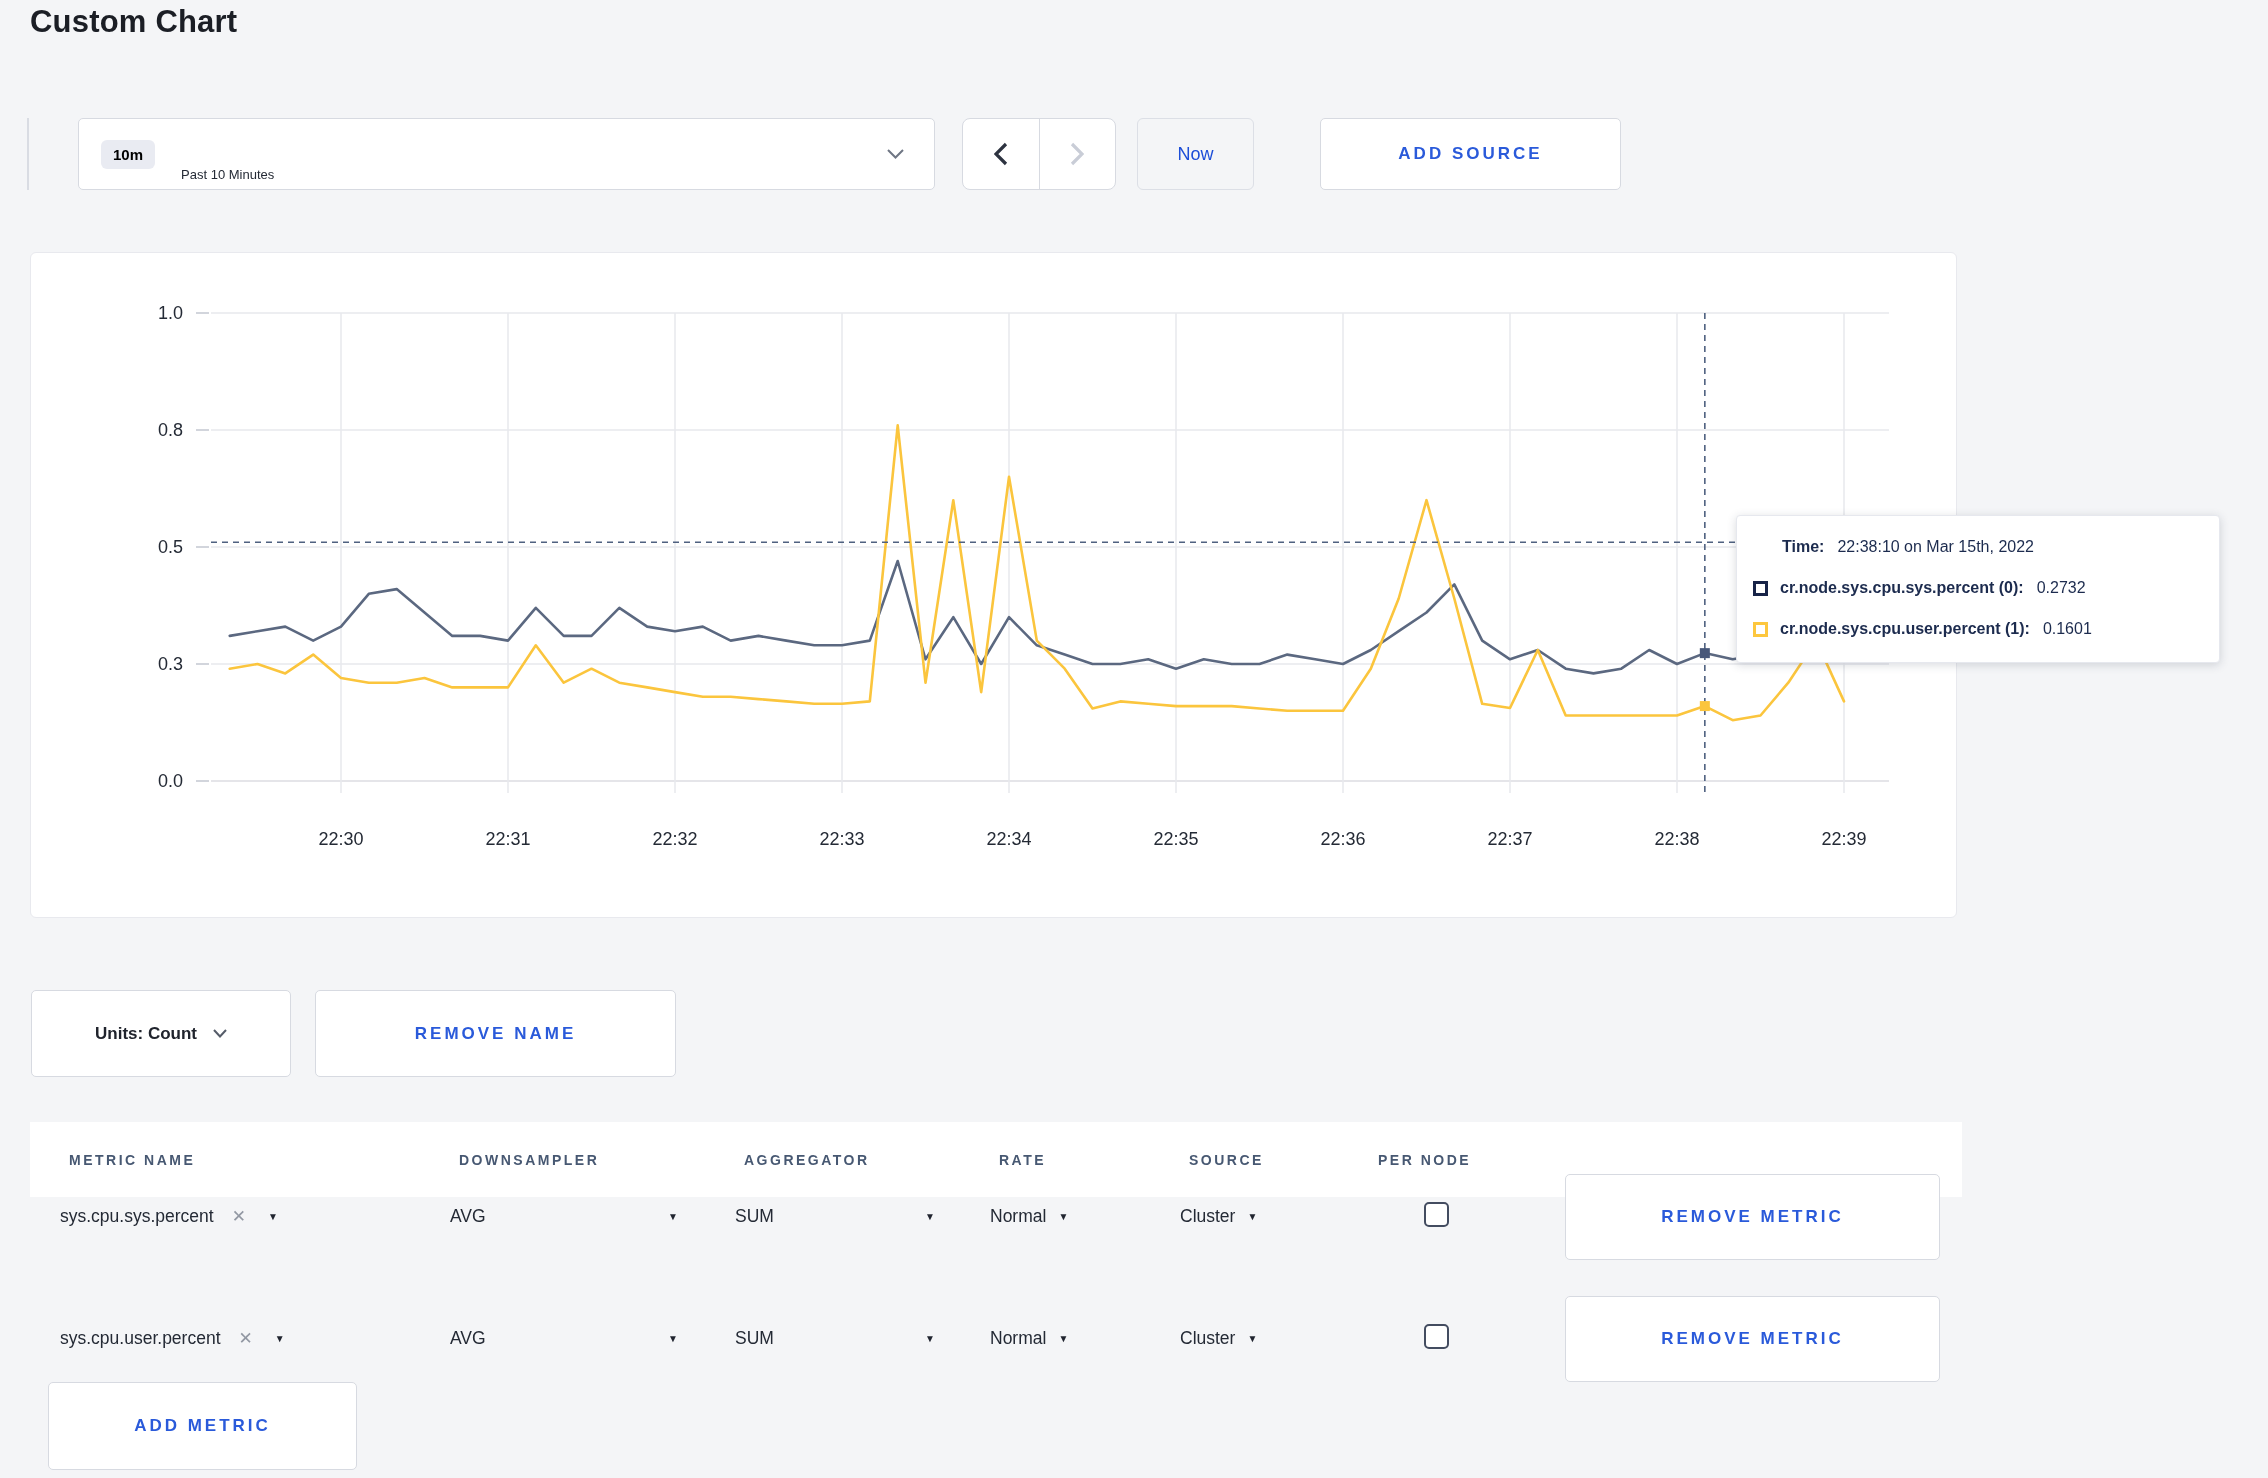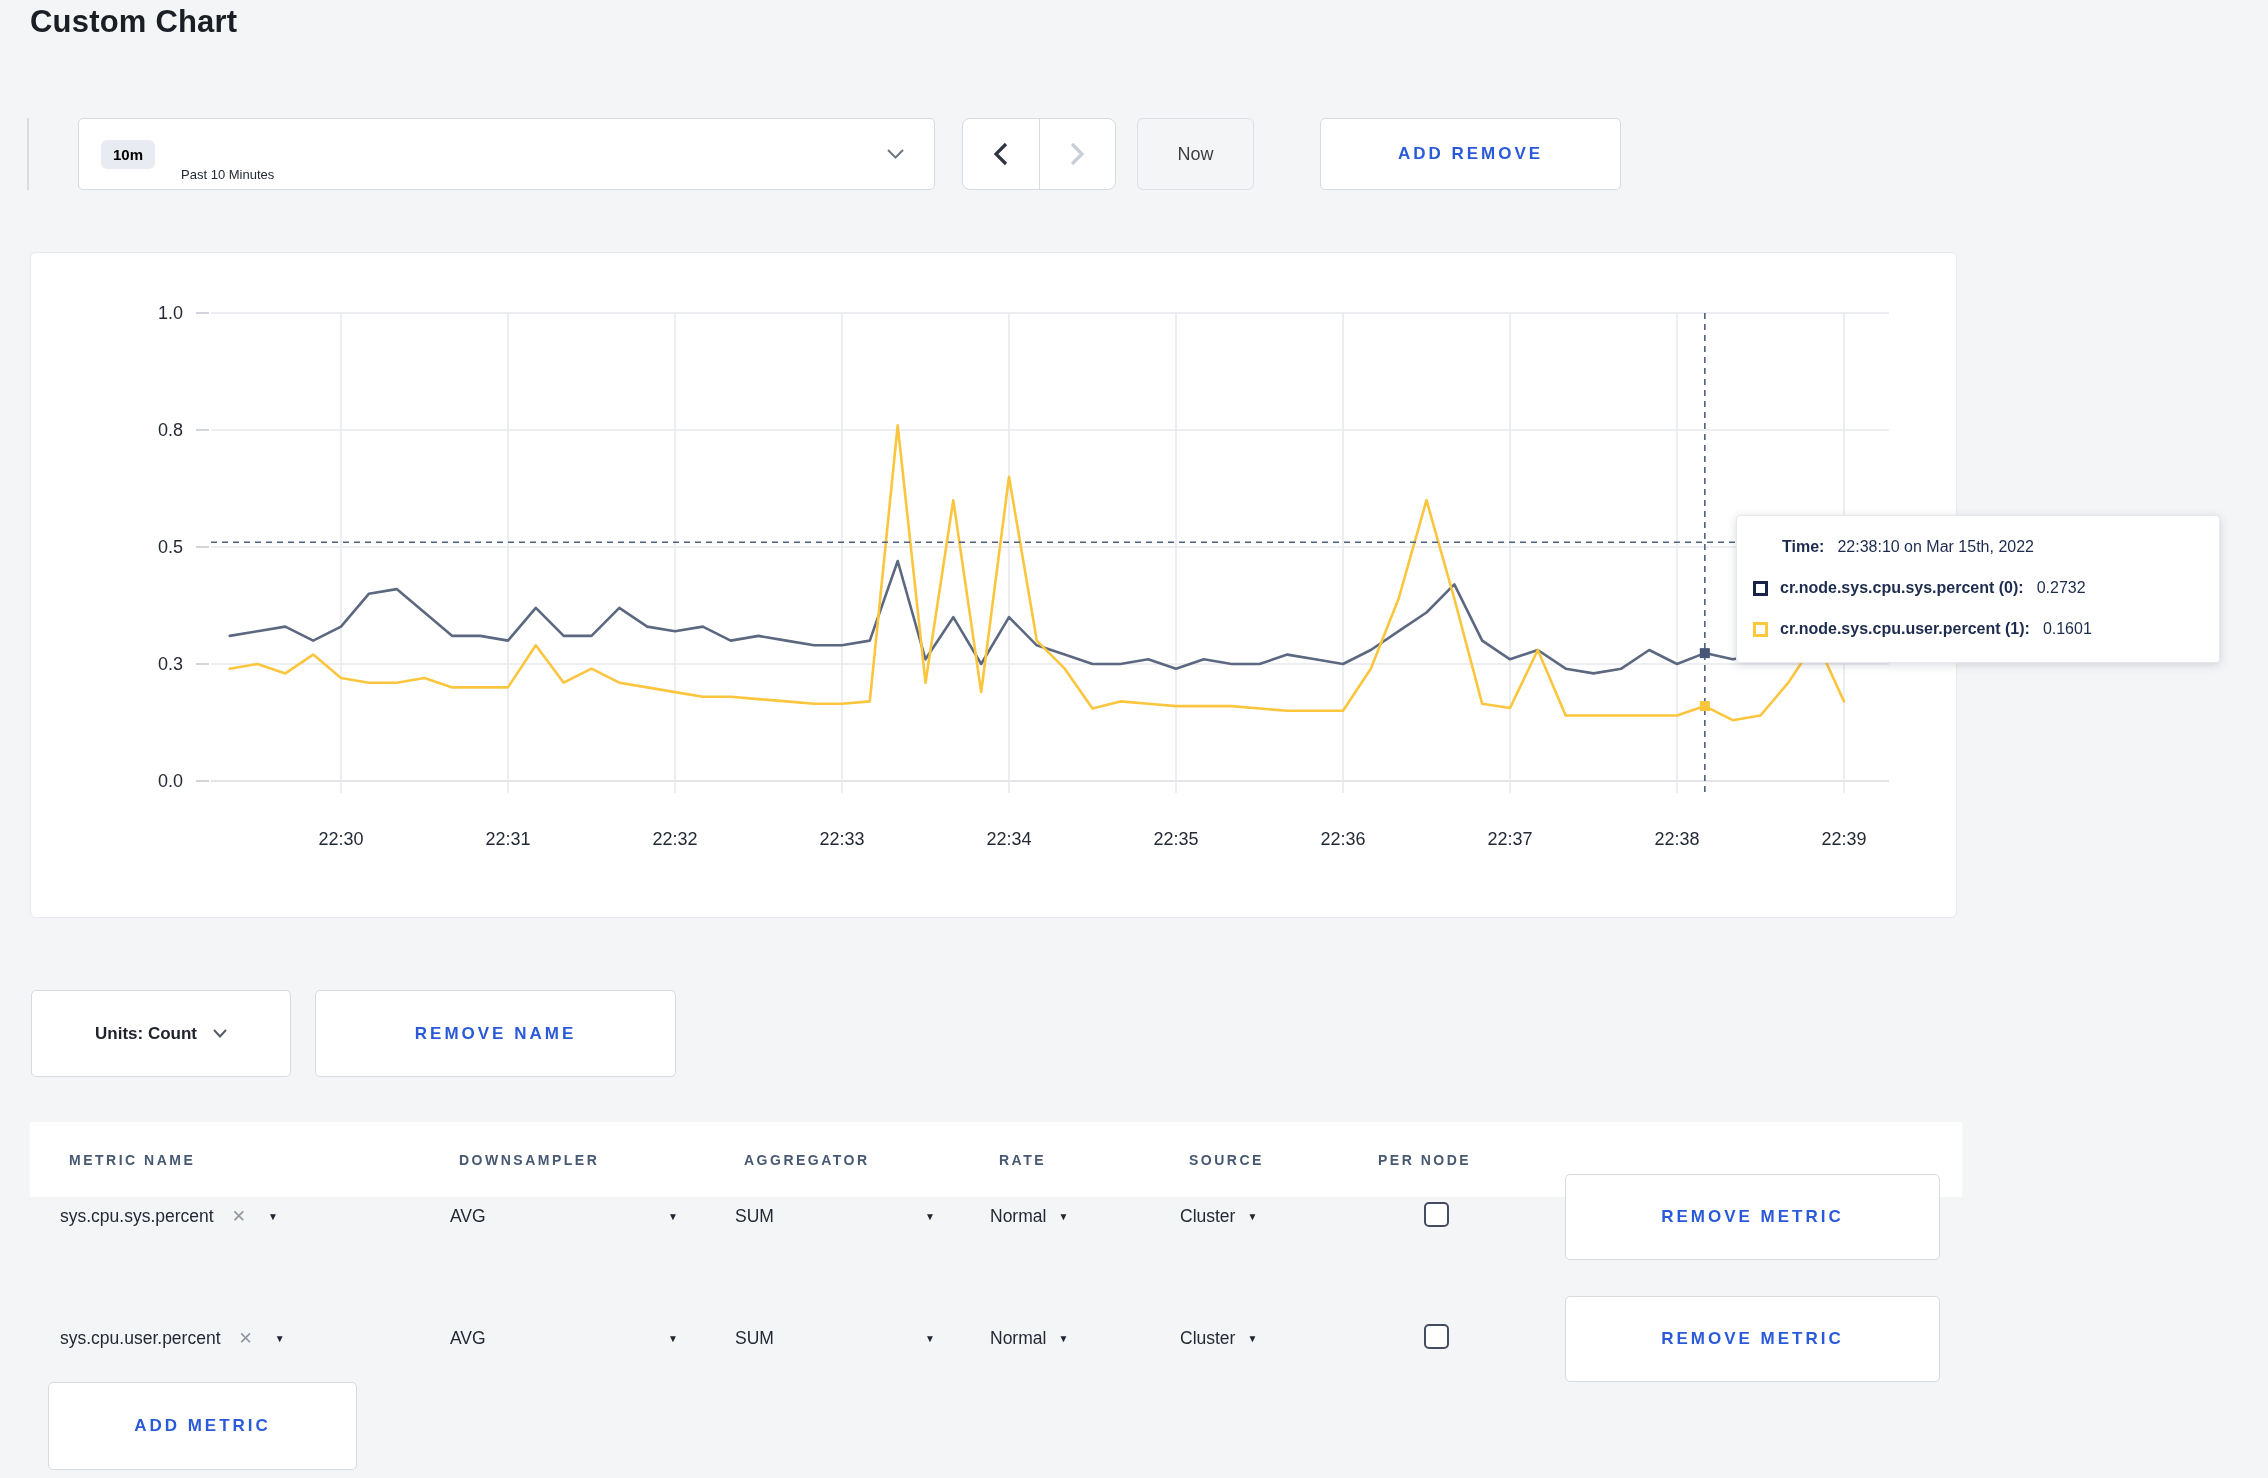--- a/index.html
+++ b/index.html
@@ -39,21 +39,21 @@
     display:flex; background:#fff; border:1px solid #d7dae1; border-radius:8px;
     overflow:hidden;
   }
   .btn-group > div { flex:1; display:flex; align-items:center; justify-content:center; cursor:pointer; }
   .btn-group > div:first-child { border-right:1px solid #d7dae1; }
 
   #now-button {
     left:1137px; top:118px; width:117px; height:72px;
     border:1px solid #dcdfe6; border-radius:6px;
     display:flex; align-items:center; justify-content:center;
-    font-size:18px; color:#404040; background:transparent; cursor:default;
+    font-size:18px; color:#1d4ed8; background:transparent; cursor:default;
   }
   .blue-btn {
     background:#fff; border:1px solid #d7dae1; border-radius:5px;
     display:flex; align-items:center; justify-content:center;
     color:#2a5ada; font-size:17px; font-weight:600; letter-spacing:3px;
     cursor:pointer; white-space:nowrap;
   }
   #add-chart-button { left:1320px; top:118px; width:301px; height:72px; }
 
   
@@ -140,21 +140,21 @@
   </div>
   <div>
     <svg width="14" height="24" viewBox="0 0 14 24">
         <polyline points="2,2 12,12 2,22" fill="none" stroke="#c9cdd7" stroke-width="3.2"></polyline>
       </svg>
   </div>
 </div>
 
 <div class="abs" id="now-button">Now</div>
 
-<div class="abs blue-btn" id="add-chart-button">ADD REMOVE</div>
+<div class="abs blue-btn" id="add-chart-button">ADD SOURCE</div>
 
 <div class="abs" id="chart-card">
   <svg id="chart-svg" width="1927" height="666" viewBox="0 0 1927 666">
       <line x1="165" y1="528" x2="178" y2="528" stroke="#c3c7d0" stroke-width="1.5"></line>
       <line x1="180" y1="528" x2="1858" y2="528" stroke="#dcdde2" stroke-width="1.5"></line>
       <text x="152" y="534" text-anchor="end" font-size="18" fill="#242a35">0.0</text>
       <line x1="165" y1="411" x2="178" y2="411" stroke="#c3c7d0" stroke-width="1.5"></line>
       <line x1="180" y1="411" x2="1858" y2="411" stroke="#e7e8ec" stroke-width="1.5"></line>
       <text x="152" y="417" text-anchor="end" font-size="18" fill="#242a35">0.3</text>
       <line x1="165" y1="294" x2="178" y2="294" stroke="#c3c7d0" stroke-width="1.5"></line>

